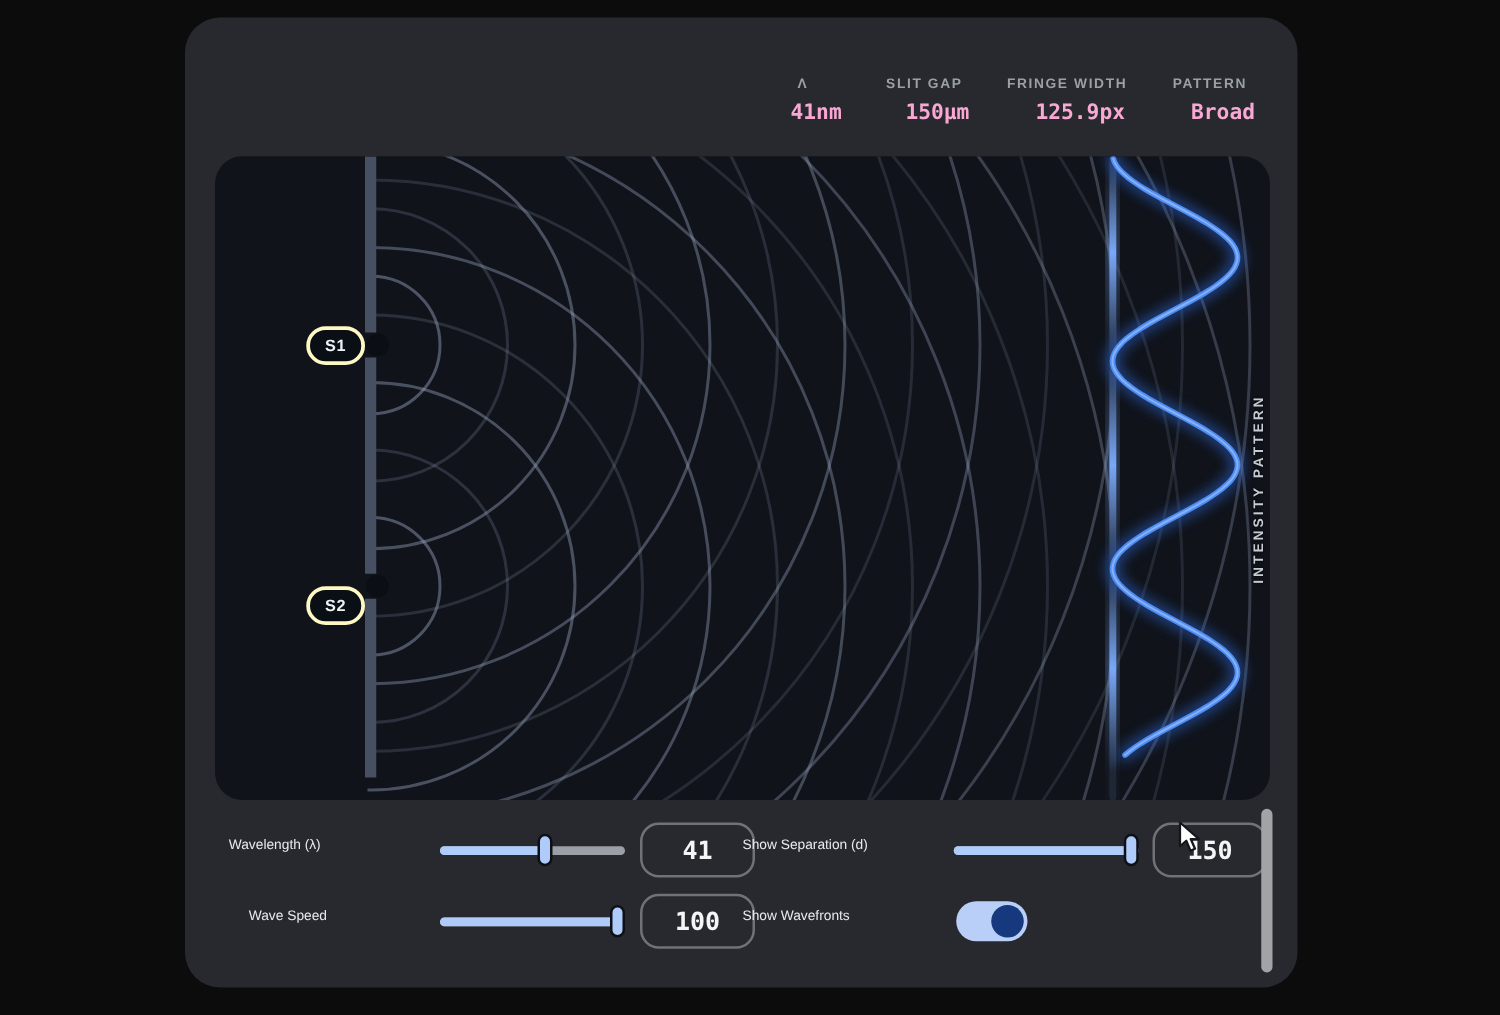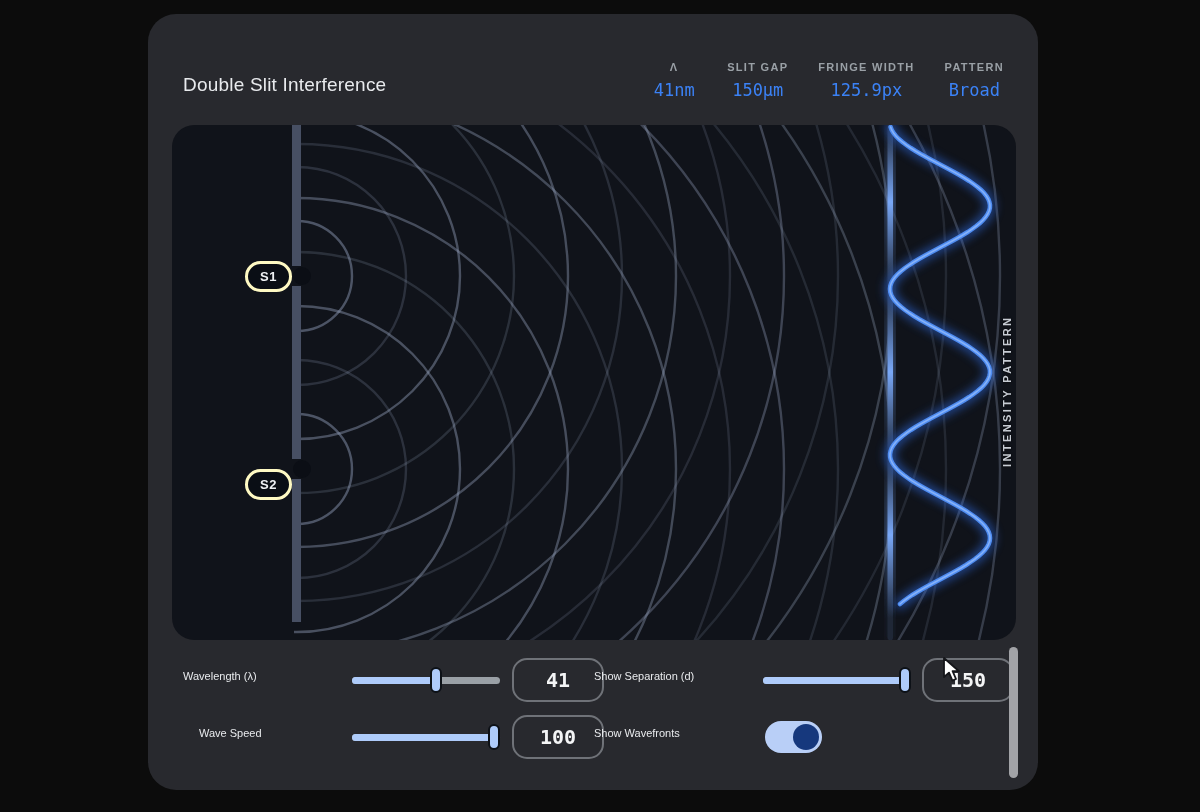--- a/index.html
+++ b/index.html
@@ -10,22 +10,22 @@
   .card { position:absolute; left:148px; top:14px; width:890px; height:776px;
     background:#28292e; border-radius:28px; }
 
   
   .header-title { position:absolute; left:35px; top:60px; font-size:19px; font-weight:500;
     color:#e8eaed; letter-spacing:.2px; }
   .stats { position:absolute; right:34px; top:47px; display:flex; gap:30px; }
   .stat { display:flex; flex-direction:column; align-items:center; gap:7px; min-width:46px; }
   .stat-label { font-size:11px; font-weight:700; letter-spacing:1.3px; color:#9aa0a6;
     text-transform:uppercase; white-space:nowrap; }
-  .stat-value { font-family:"DejaVu Sans Mono", monospace; font-weight:400; font-size:17px;
-    color:#3b82f6; white-space:nowrap; }
+  .stat-value { font-family:"DejaVu Sans Mono", monospace; font-weight:700; font-size:17px;
+    color:#f9a8d4; white-space:nowrap;margin-left:21px; }
 
   
   .sim-canvas { position:absolute; left:24px; top:111px; width:844px; height:515px;
     background:#10131a; border-radius:22px; overflow:hidden; }
   .sim-svg { position:absolute; left:0; top:0; width:844px; height:515px; display:block; }
 
   .slit-pill { position:absolute; width:47px; height:31px; border:3px solid #fef9c3;
     border-radius:16px; background:#0a0e15; display:flex; align-items:center; justify-content:center;
     font-size:13px; font-weight:700; color:#eef1f4; letter-spacing:.5px; z-index:5; }
   .slit-pill.s1 { left:73px; top:136px; }
@@ -58,21 +58,20 @@
     border-radius:5px; background:#a2a3a7; }
 
   .cursor { position:absolute; left:941px; top:657px; z-index:50; pointer-events:none; }
 </style>
 </head>
 <body>
 
 <div class="page">
   <div class="card">
 
-    <div class="header-title">Double Slit Interference</div>
     <div class="stats">
       <div class="stat">
         <span class="stat-label">Λ</span>
         <span class="stat-value">41nm</span>
       </div>
       <div class="stat">
         <span class="stat-label">SLIT GAP</span>
         <span class="stat-value">150μm</span>
       </div>
       <div class="stat">

